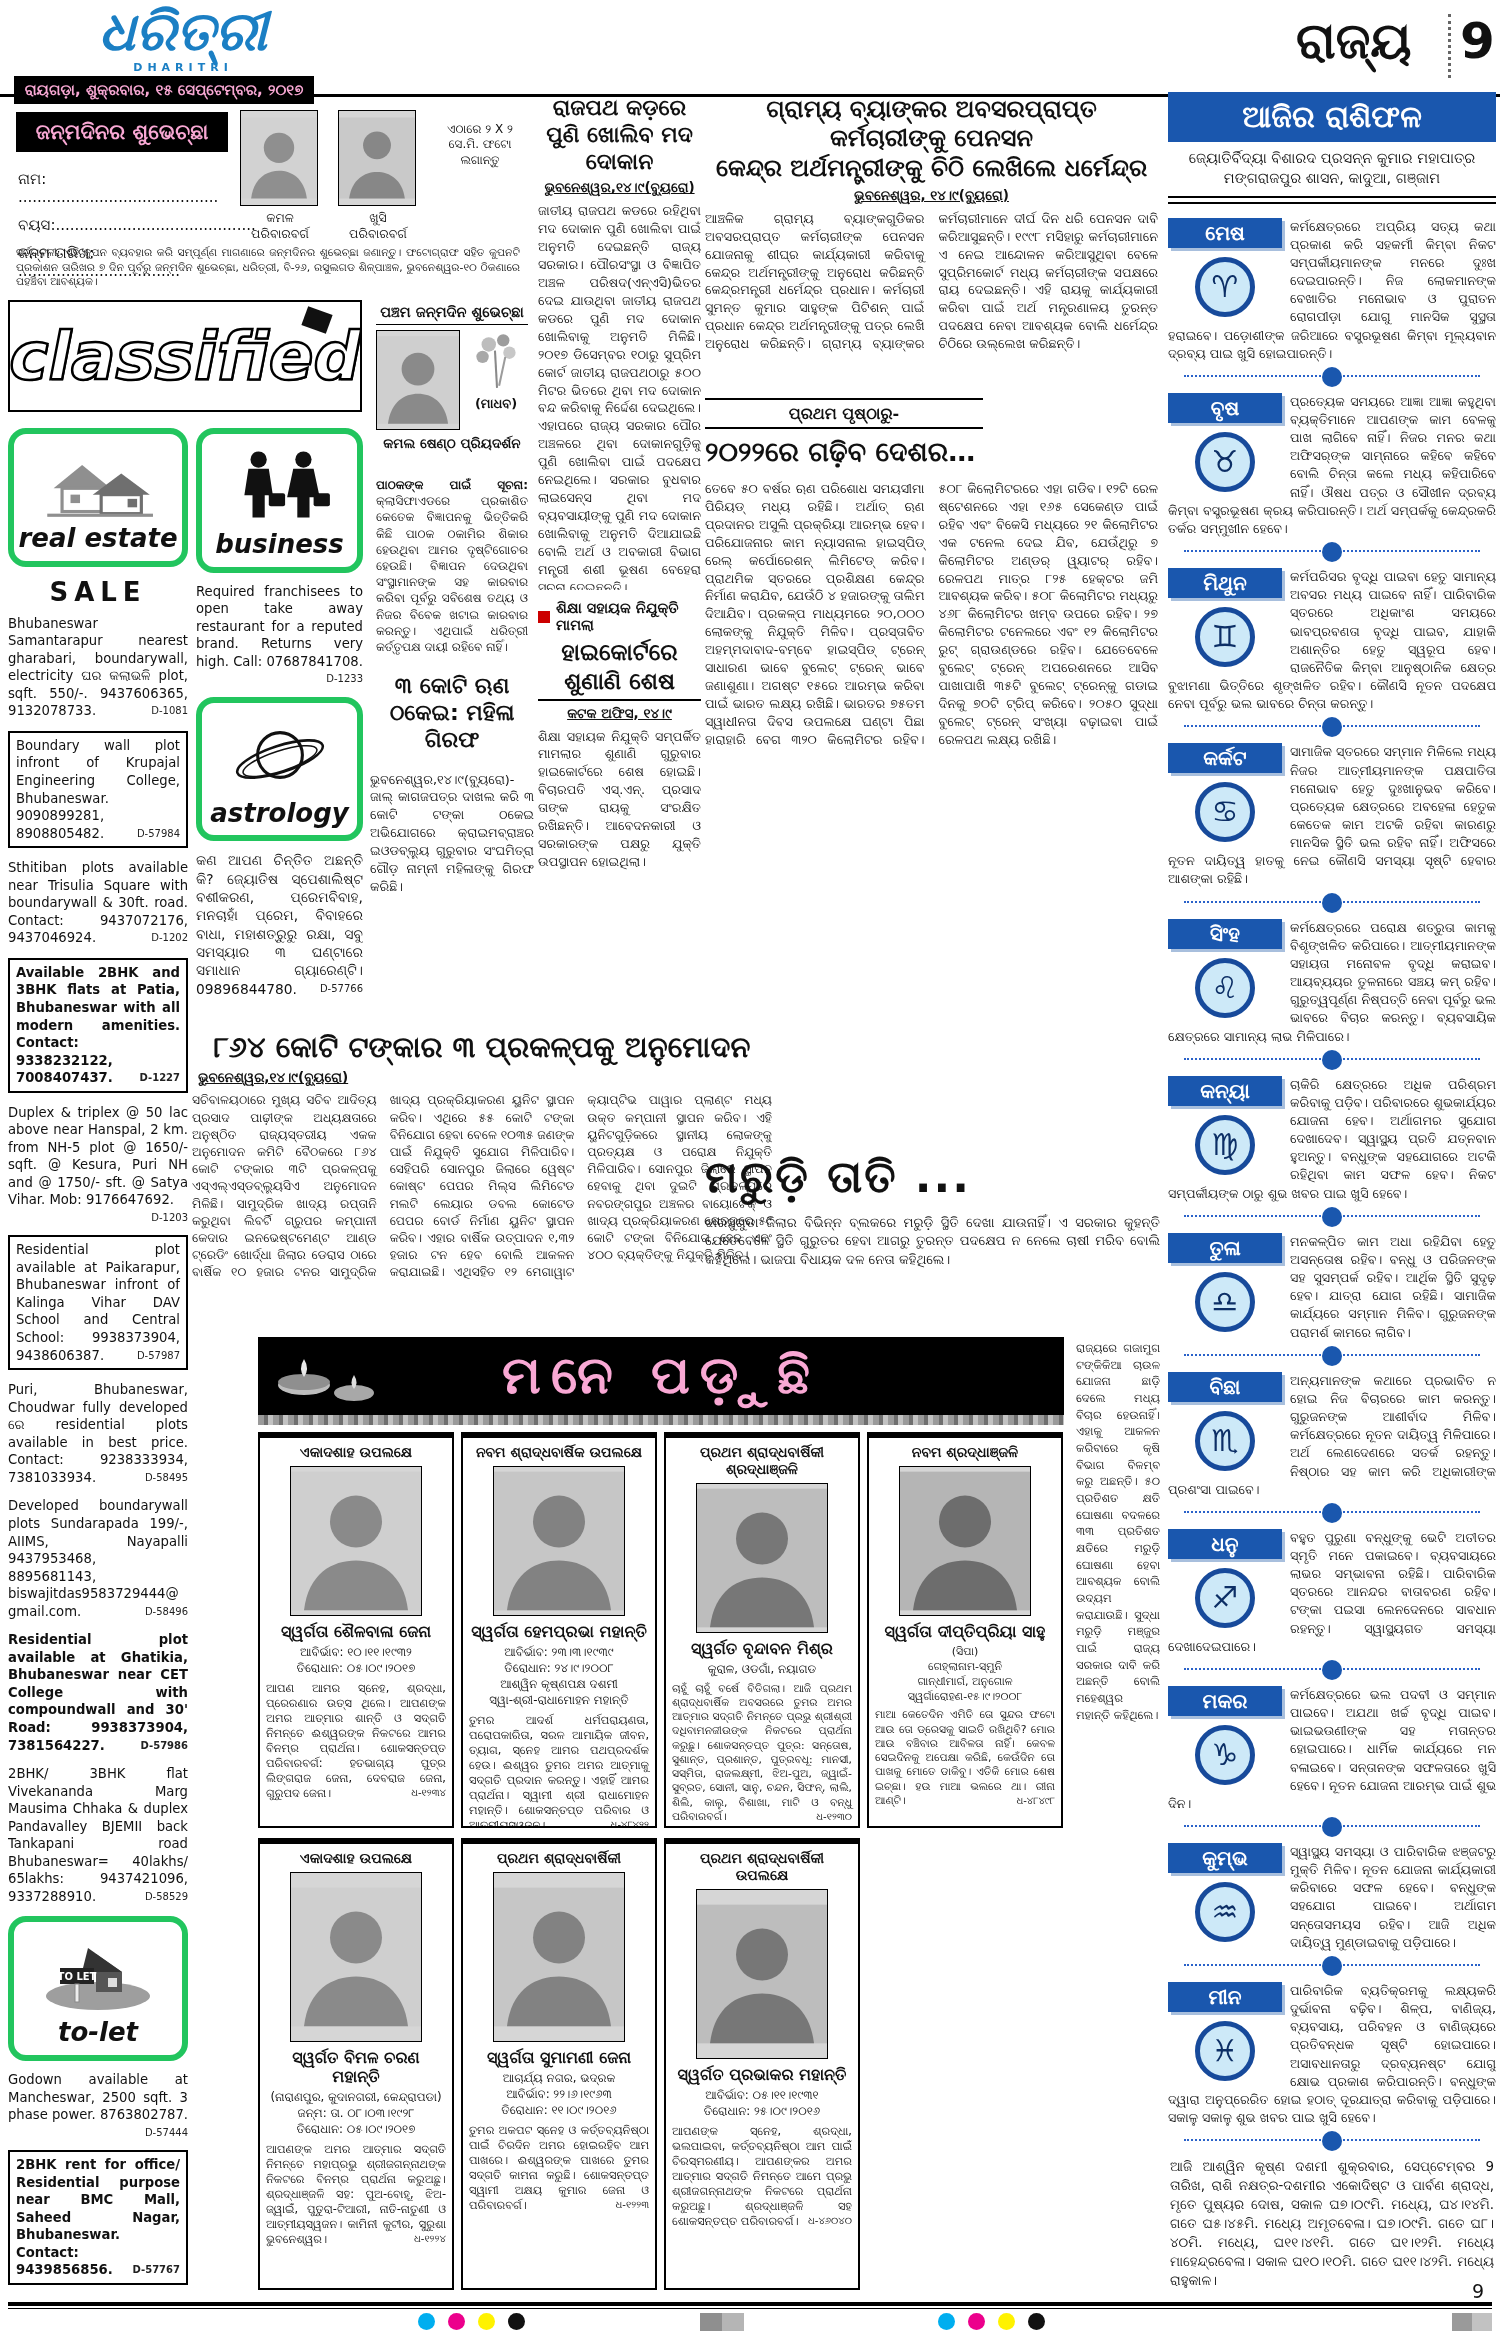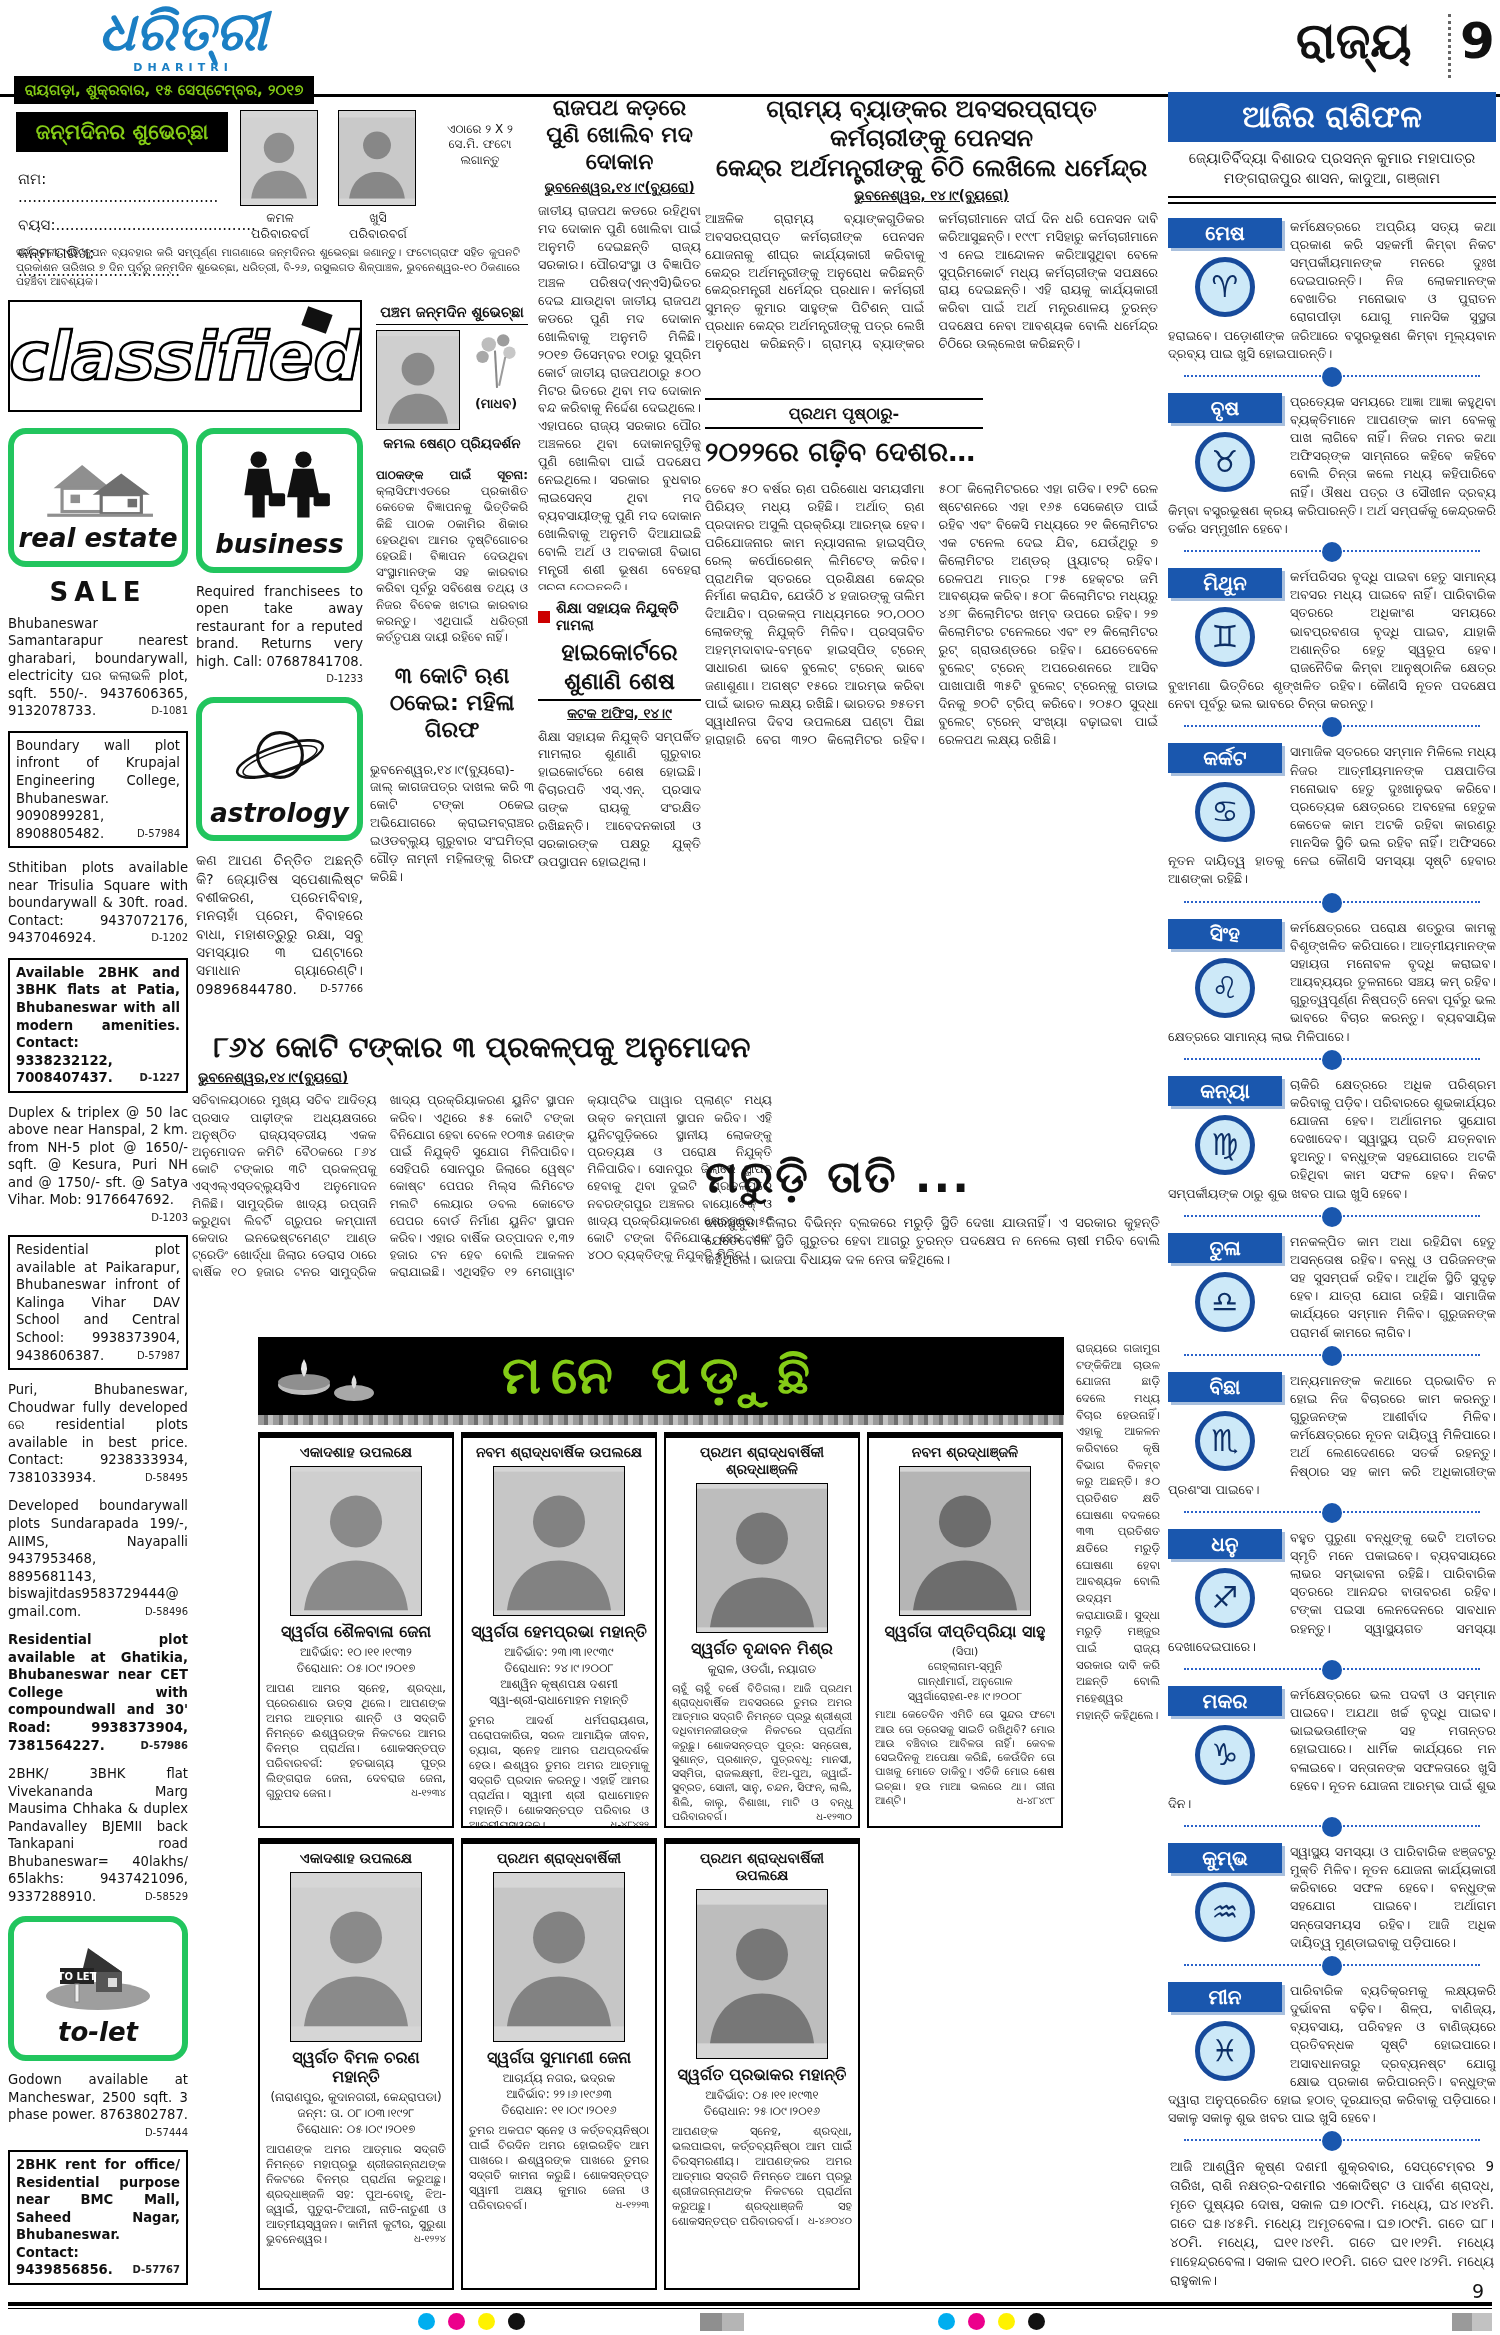--- a/index.html
+++ b/index.html
@@ -1,21 +1,21 @@
 <!DOCTYPE html>
 <html><head>
 <meta charset="utf-8">
 <style>
   *{box-sizing:border-box;margin:0;padding:0}
   body{background:#8a8a8a;font-family:"DejaVu Sans",sans-serif}
   .page{position:relative;width:1500px;height:2335px;background:#fff;color:#111;overflow:hidden;margin:0 auto}
   .abs{position:absolute}
   .j{text-align:justify}
   .pre{white-space:pre-line}
-  .black-bar{background:#000;color:#84cc16}
+  .black-bar{background:#000;color:#f9a8d4}
   .hl{font-weight:bold;text-align:center;line-height:1.22}
   .dateline{font-weight:bold;text-align:center;font-size:13.5px;text-decoration:underline;margin:4px 0 6px}
   .newsbody{font-size:12.8px;line-height:1.4;text-align:justify;overflow:hidden}
   .cols2{column-count:2;column-gap:14px}
   .cols3{column-count:3;column-gap:13px}
   .ad{font-size:13.2px;line-height:1.33;text-align:justify;margin-bottom:11px;overflow:hidden}
   .ad .code{float:right;font-size:10px;color:#222;margin-top:2px}
   .ad.boxed{border:2px solid #000;padding:4px 6px}
   .ad.bold{font-weight:bold}
   .cat-box{border:6px solid #22c55e;border-radius:18px;background:#fff;text-align:center;padding:12px 4px 4px;margin-bottom:10px}
@@ -156,21 +156,21 @@
         <circle cx="55" cy="39" r="22" fill="none" stroke="#111" stroke-width="3"></circle>
         <ellipse cx="55" cy="43" rx="44" ry="13" fill="none" stroke="#111" stroke-width="2.5" transform="rotate(-18 55 43)"></ellipse>
         <ellipse cx="55" cy="45" rx="38" ry="10" fill="none" stroke="#111" stroke-width="1.5" transform="rotate(-18 55 45)"></ellipse>
       </svg>
       <div class="cat-label">astrology</div>
     </div>
     <div class="ad" style="font-size:13.8px"><span>କଣ ଆପଣ ଚିନ୍ତିତ ଅଛନ୍ତି କି? ଜ୍ୟୋତିଷ ସ୍ପେଶାଲିଷ୍ଟ ବଶୀକରଣ, ପ୍ରେମବିବାହ, ମନଚାହାଁ ପ୍ରେମ, ବିବାହରେ ବାଧା, ମହାଶତ୍ରୁରୁ ରକ୍ଷା, ସବୁ ସମସ୍ୟାର ୩ ଘଣ୍ଟାରେ ସମାଧାନ ଗ୍ୟାରେଣ୍ଟି। 09896844780.</span><span class="code">D-57766</span></div>
   </div>
 
   <div class="abs" style="left:370px;top:298px;width:164px">
-    <div class="box2" style="padding:6px;margin-bottom:0">
+    <div class="box2" style="padding:6px;margin-bottom:10px">
       <div style="font-weight:bold;font-size:14.5px;text-align:center;border-bottom:1px solid #000;padding-bottom:3px;margin-bottom:5px">ପଞ୍ଚମ ଜନ୍ମଦିନ ଶୁଭେଚ୍ଛା</div>
       <div style="display:flex;gap:4px;align-items:flex-start">
         <div style="width:84px;height:100px;border:1px solid #000;background:#d6d6d6;flex:0 0 auto;overflow:hidden">
           <svg viewBox="0 0 60 64" width="100%" height="100%">
               <rect width="60" height="64" fill="#cfcfcf"></rect>
               <circle cx="30" cy="24" r="12" fill="#8a8a8a"></circle>
               <path d="M8 64c2-16 12-22 22-22s20 6 22 22z" fill="#8a8a8a"></path>
             </svg>
         </div>
         <div style="text-align:center;flex:1">

